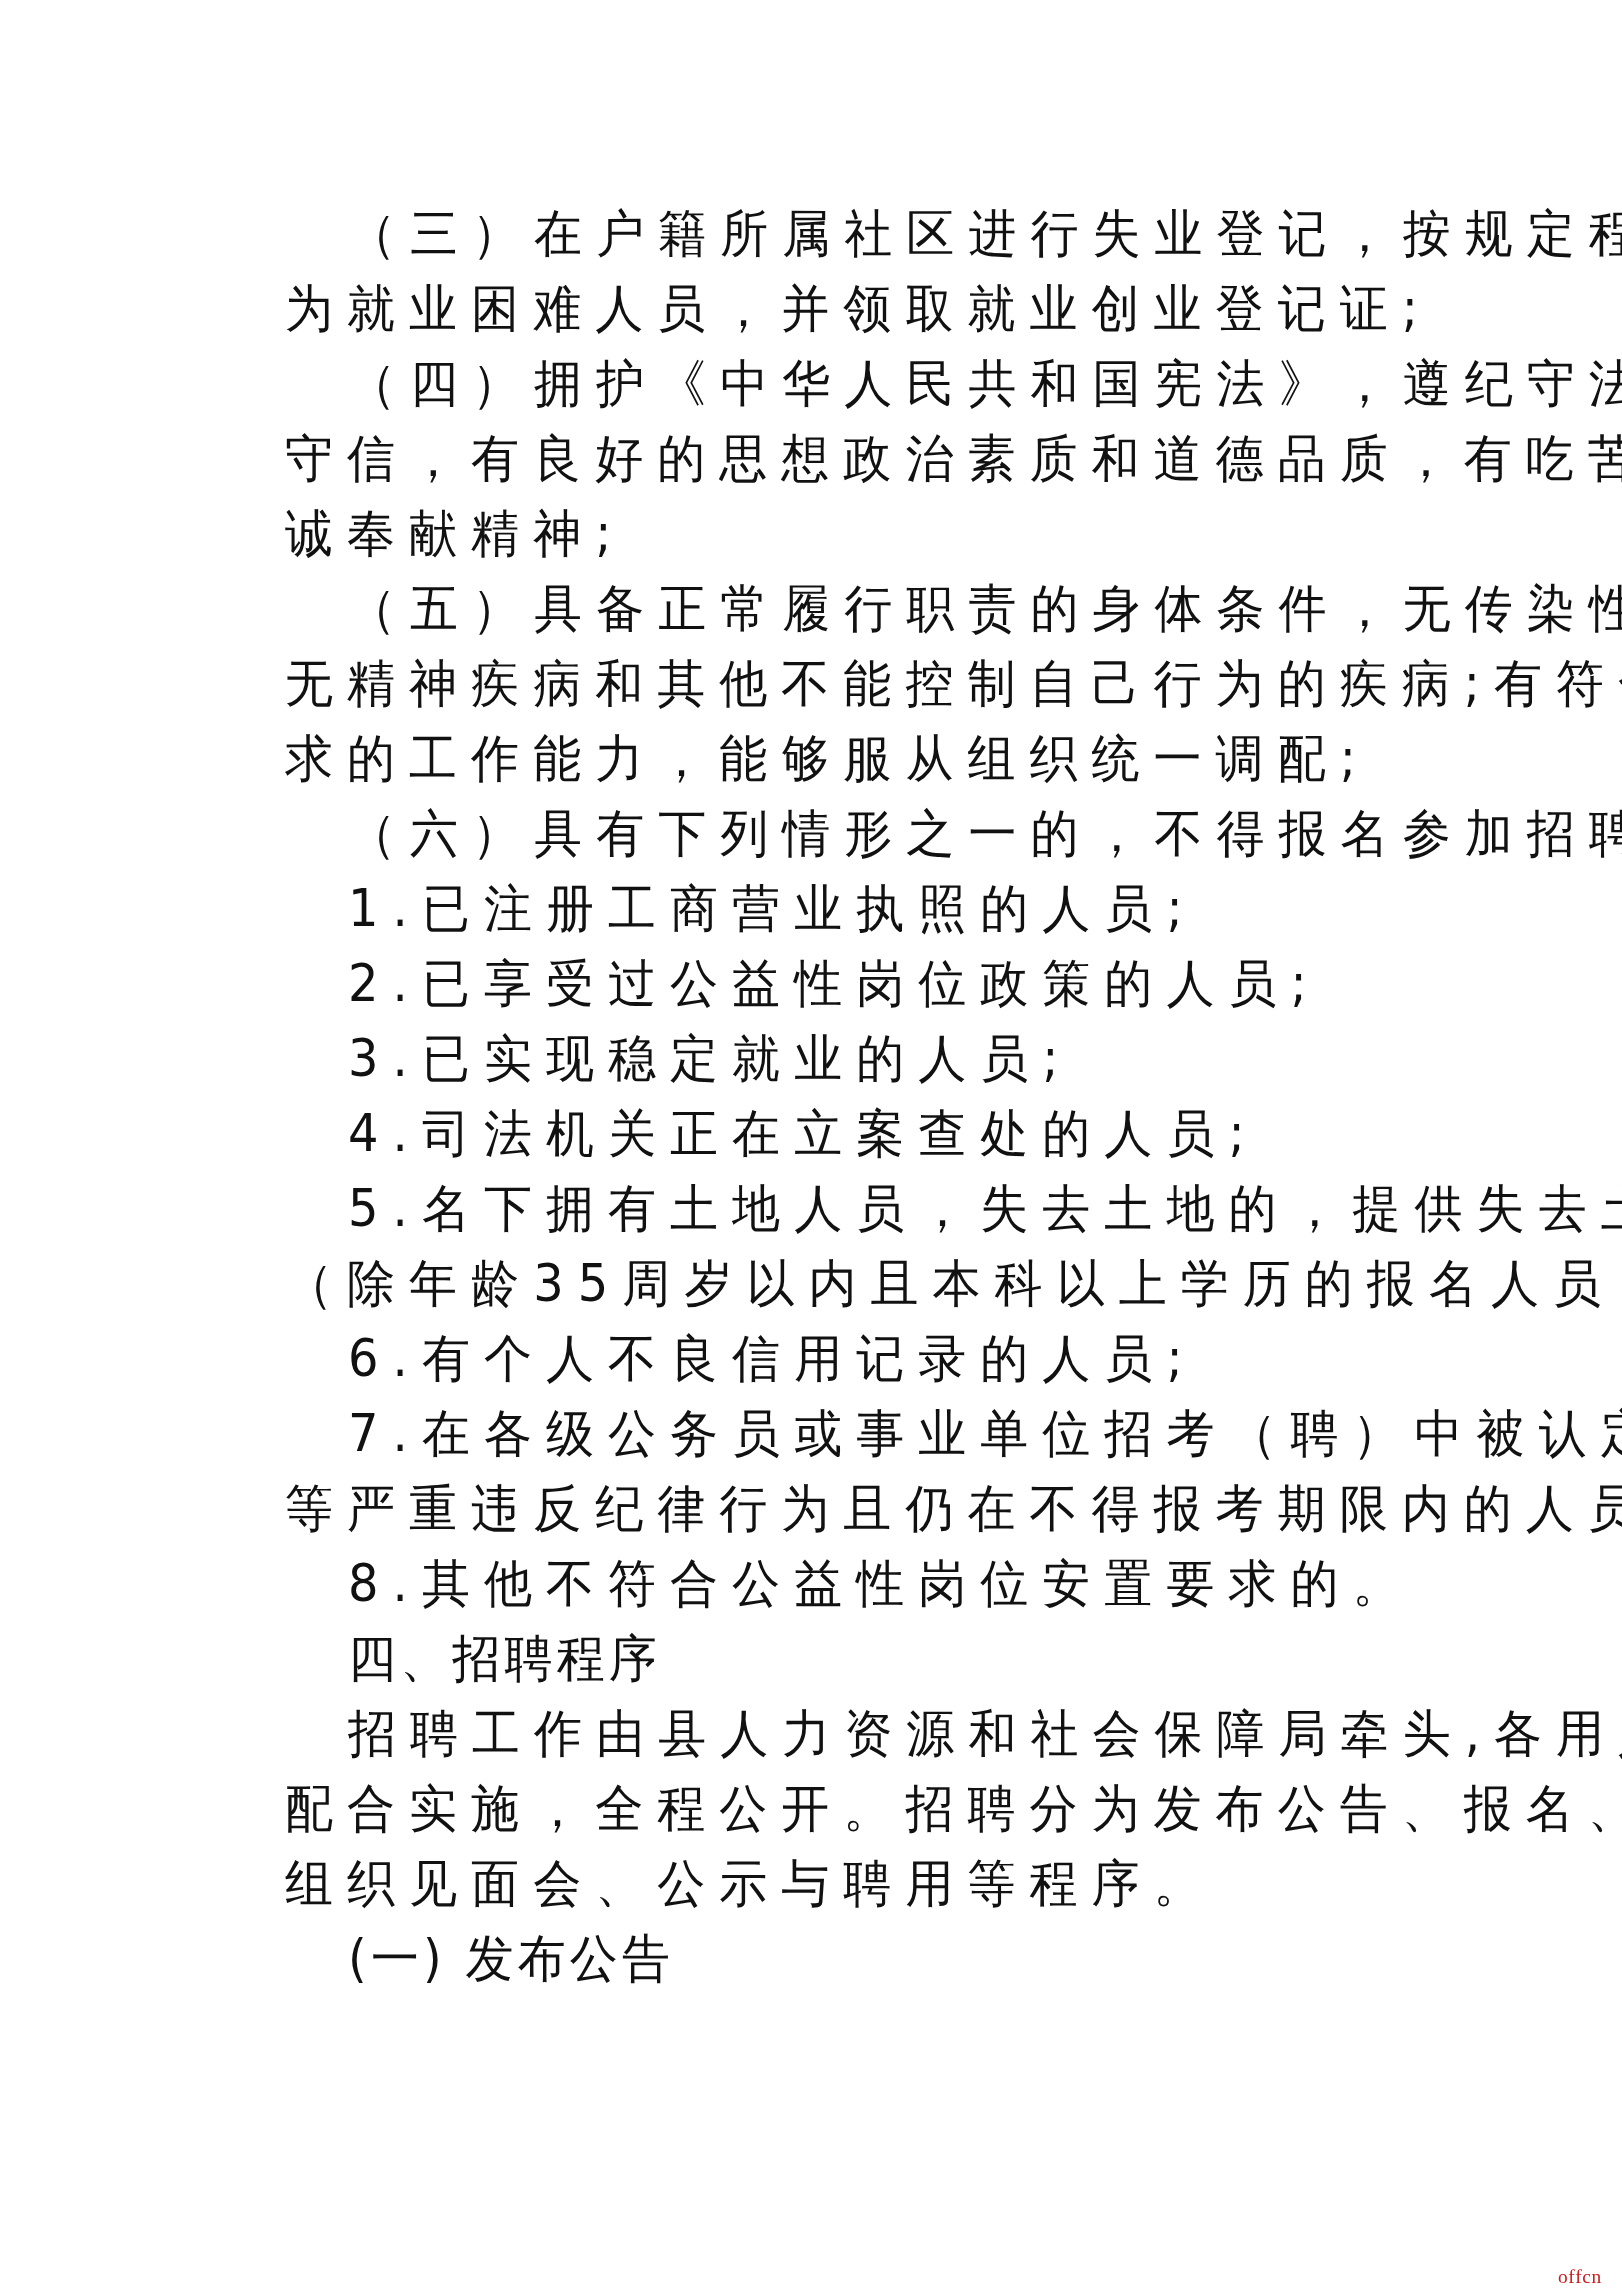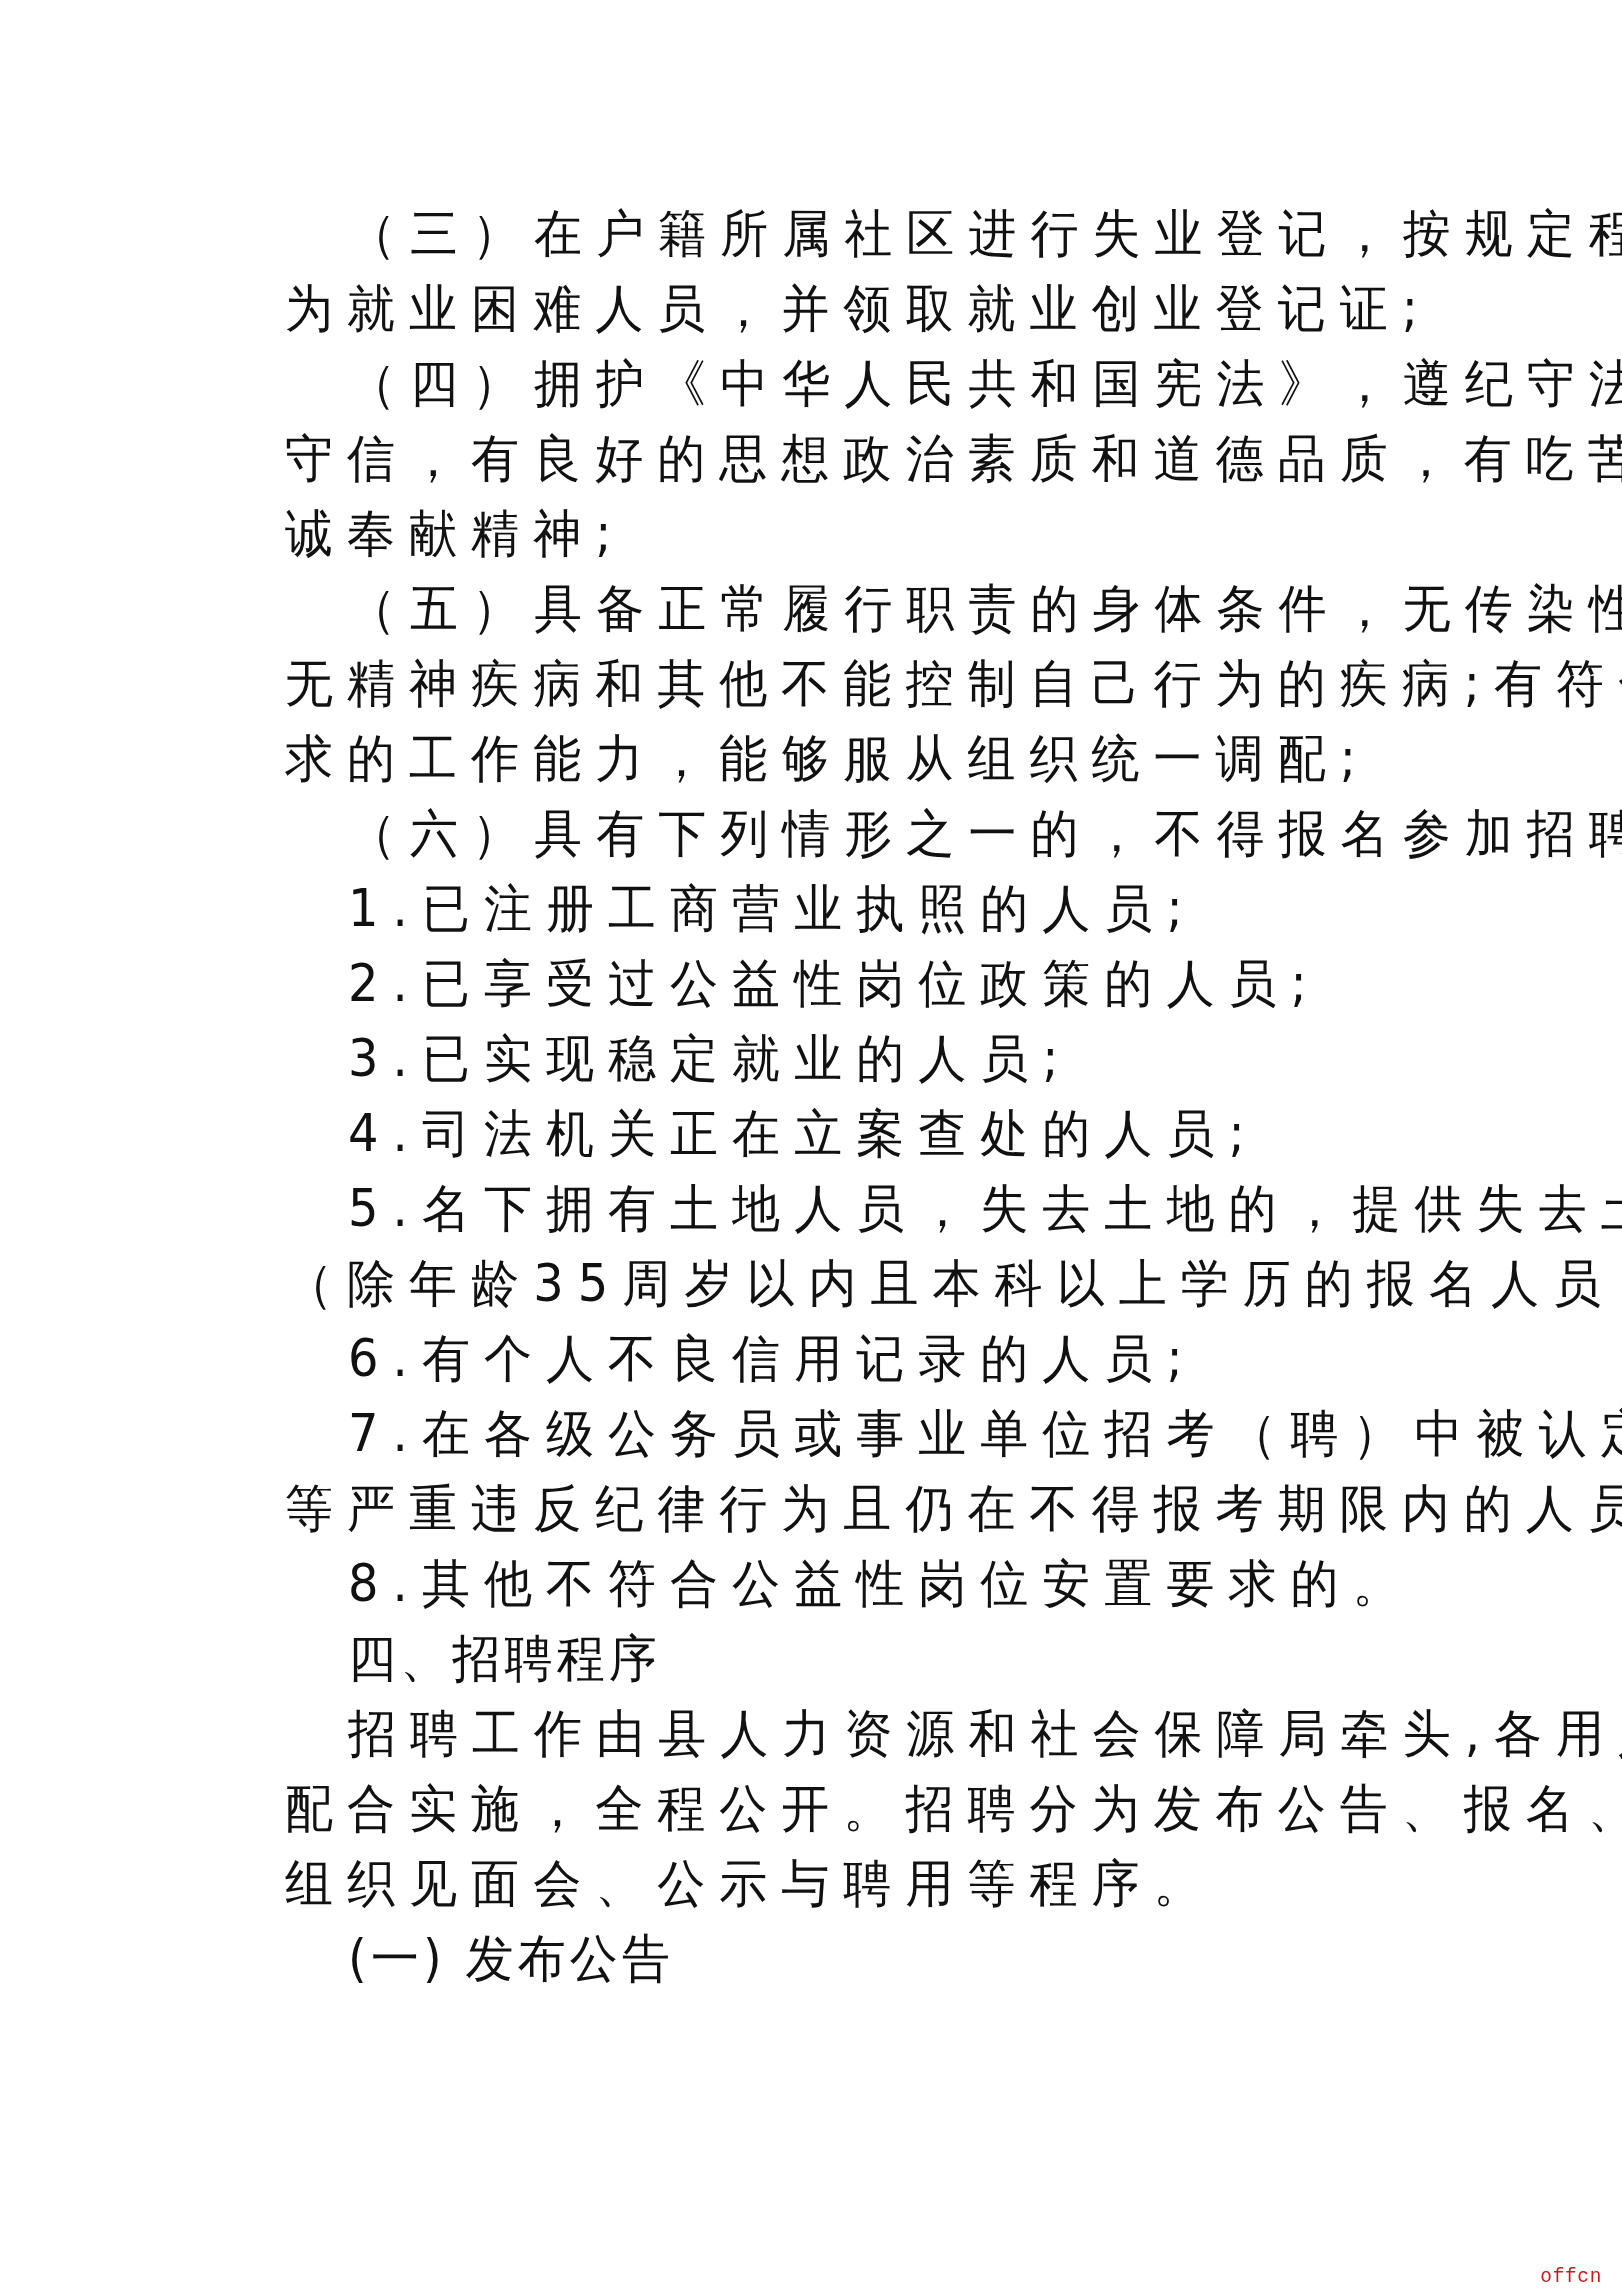--- a/index.html
+++ b/index.html
@@ -33,21 +33,21 @@
     .indent {
       padding-left: 67px;
     }
     .heading {
       letter-spacing: 4.5px;
     }
     .watermark {
       position: absolute;
       right: 21px;
       bottom: 7.5px;
-      font-family: Liberation Mono, monospace;
+      font-family: Liberation Serif, serif;
       font-size: 19.4px;
       color: #cc1a1a;
       letter-spacing: 0.7px;
     }
   </style>
 </head>
 <body>
 
 <div class="page">
   <div class="line indent">（三）在户籍所属社区进行失业登记，按规定程序认定</div>

